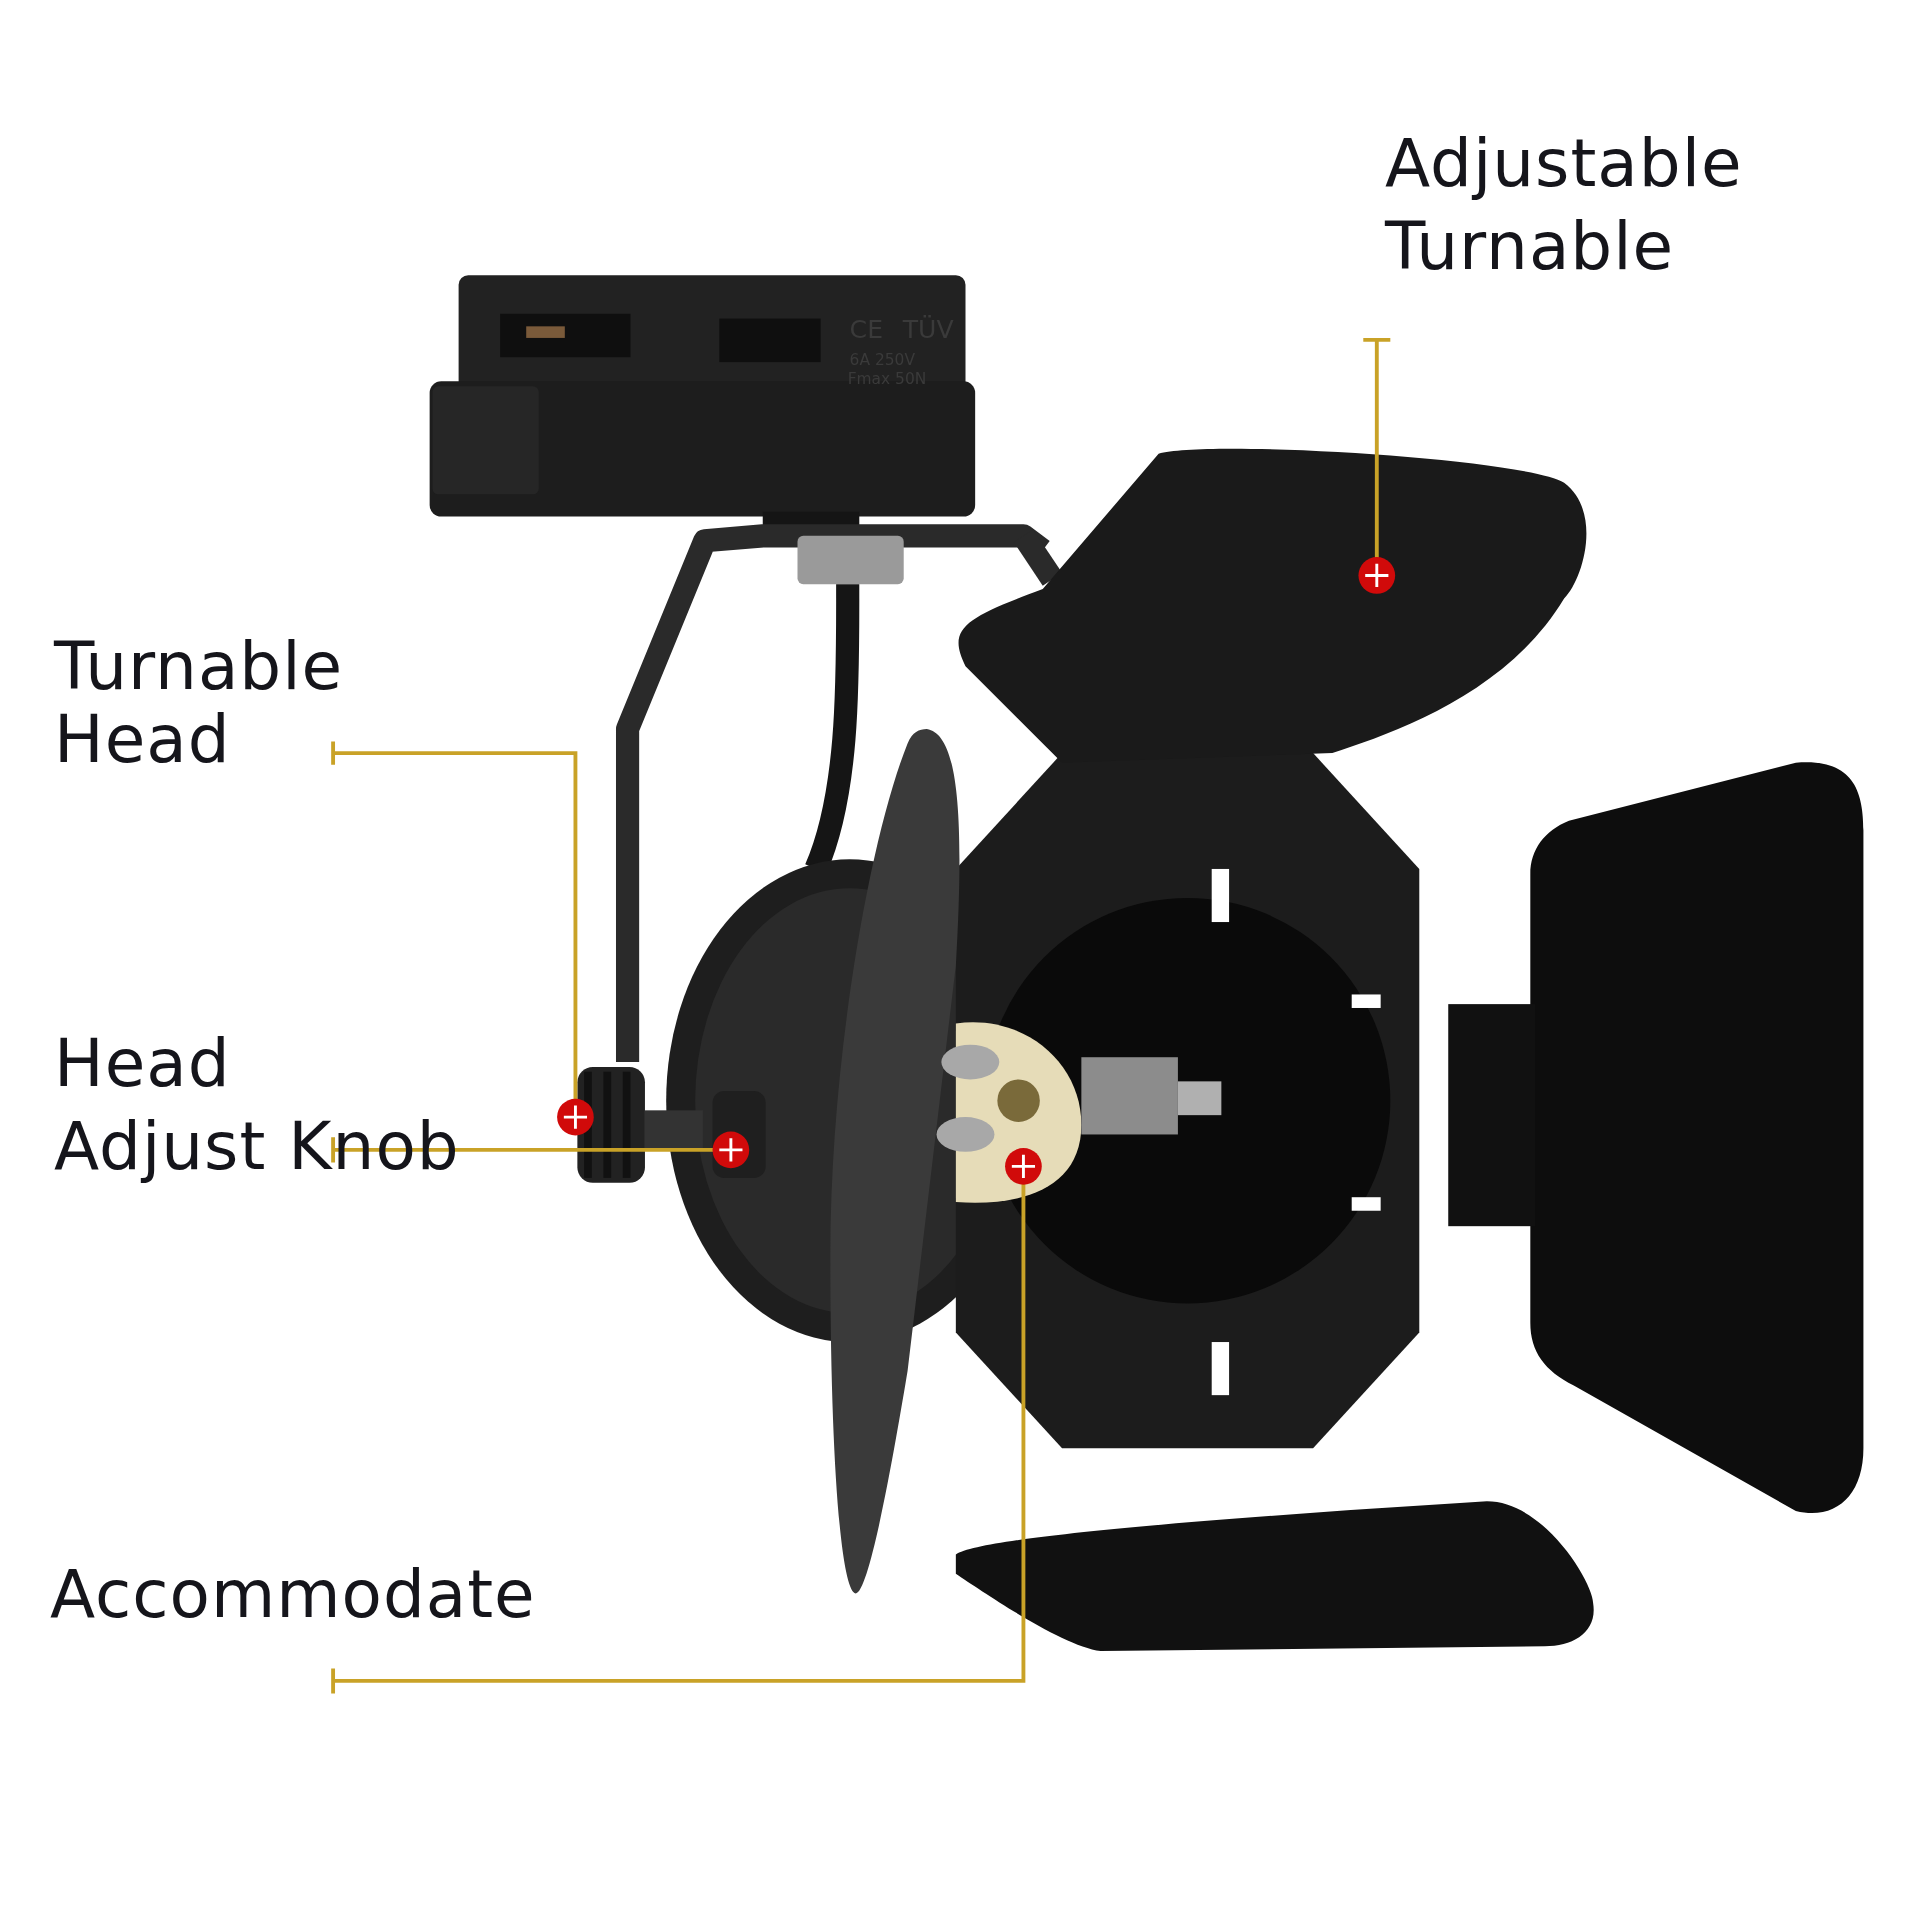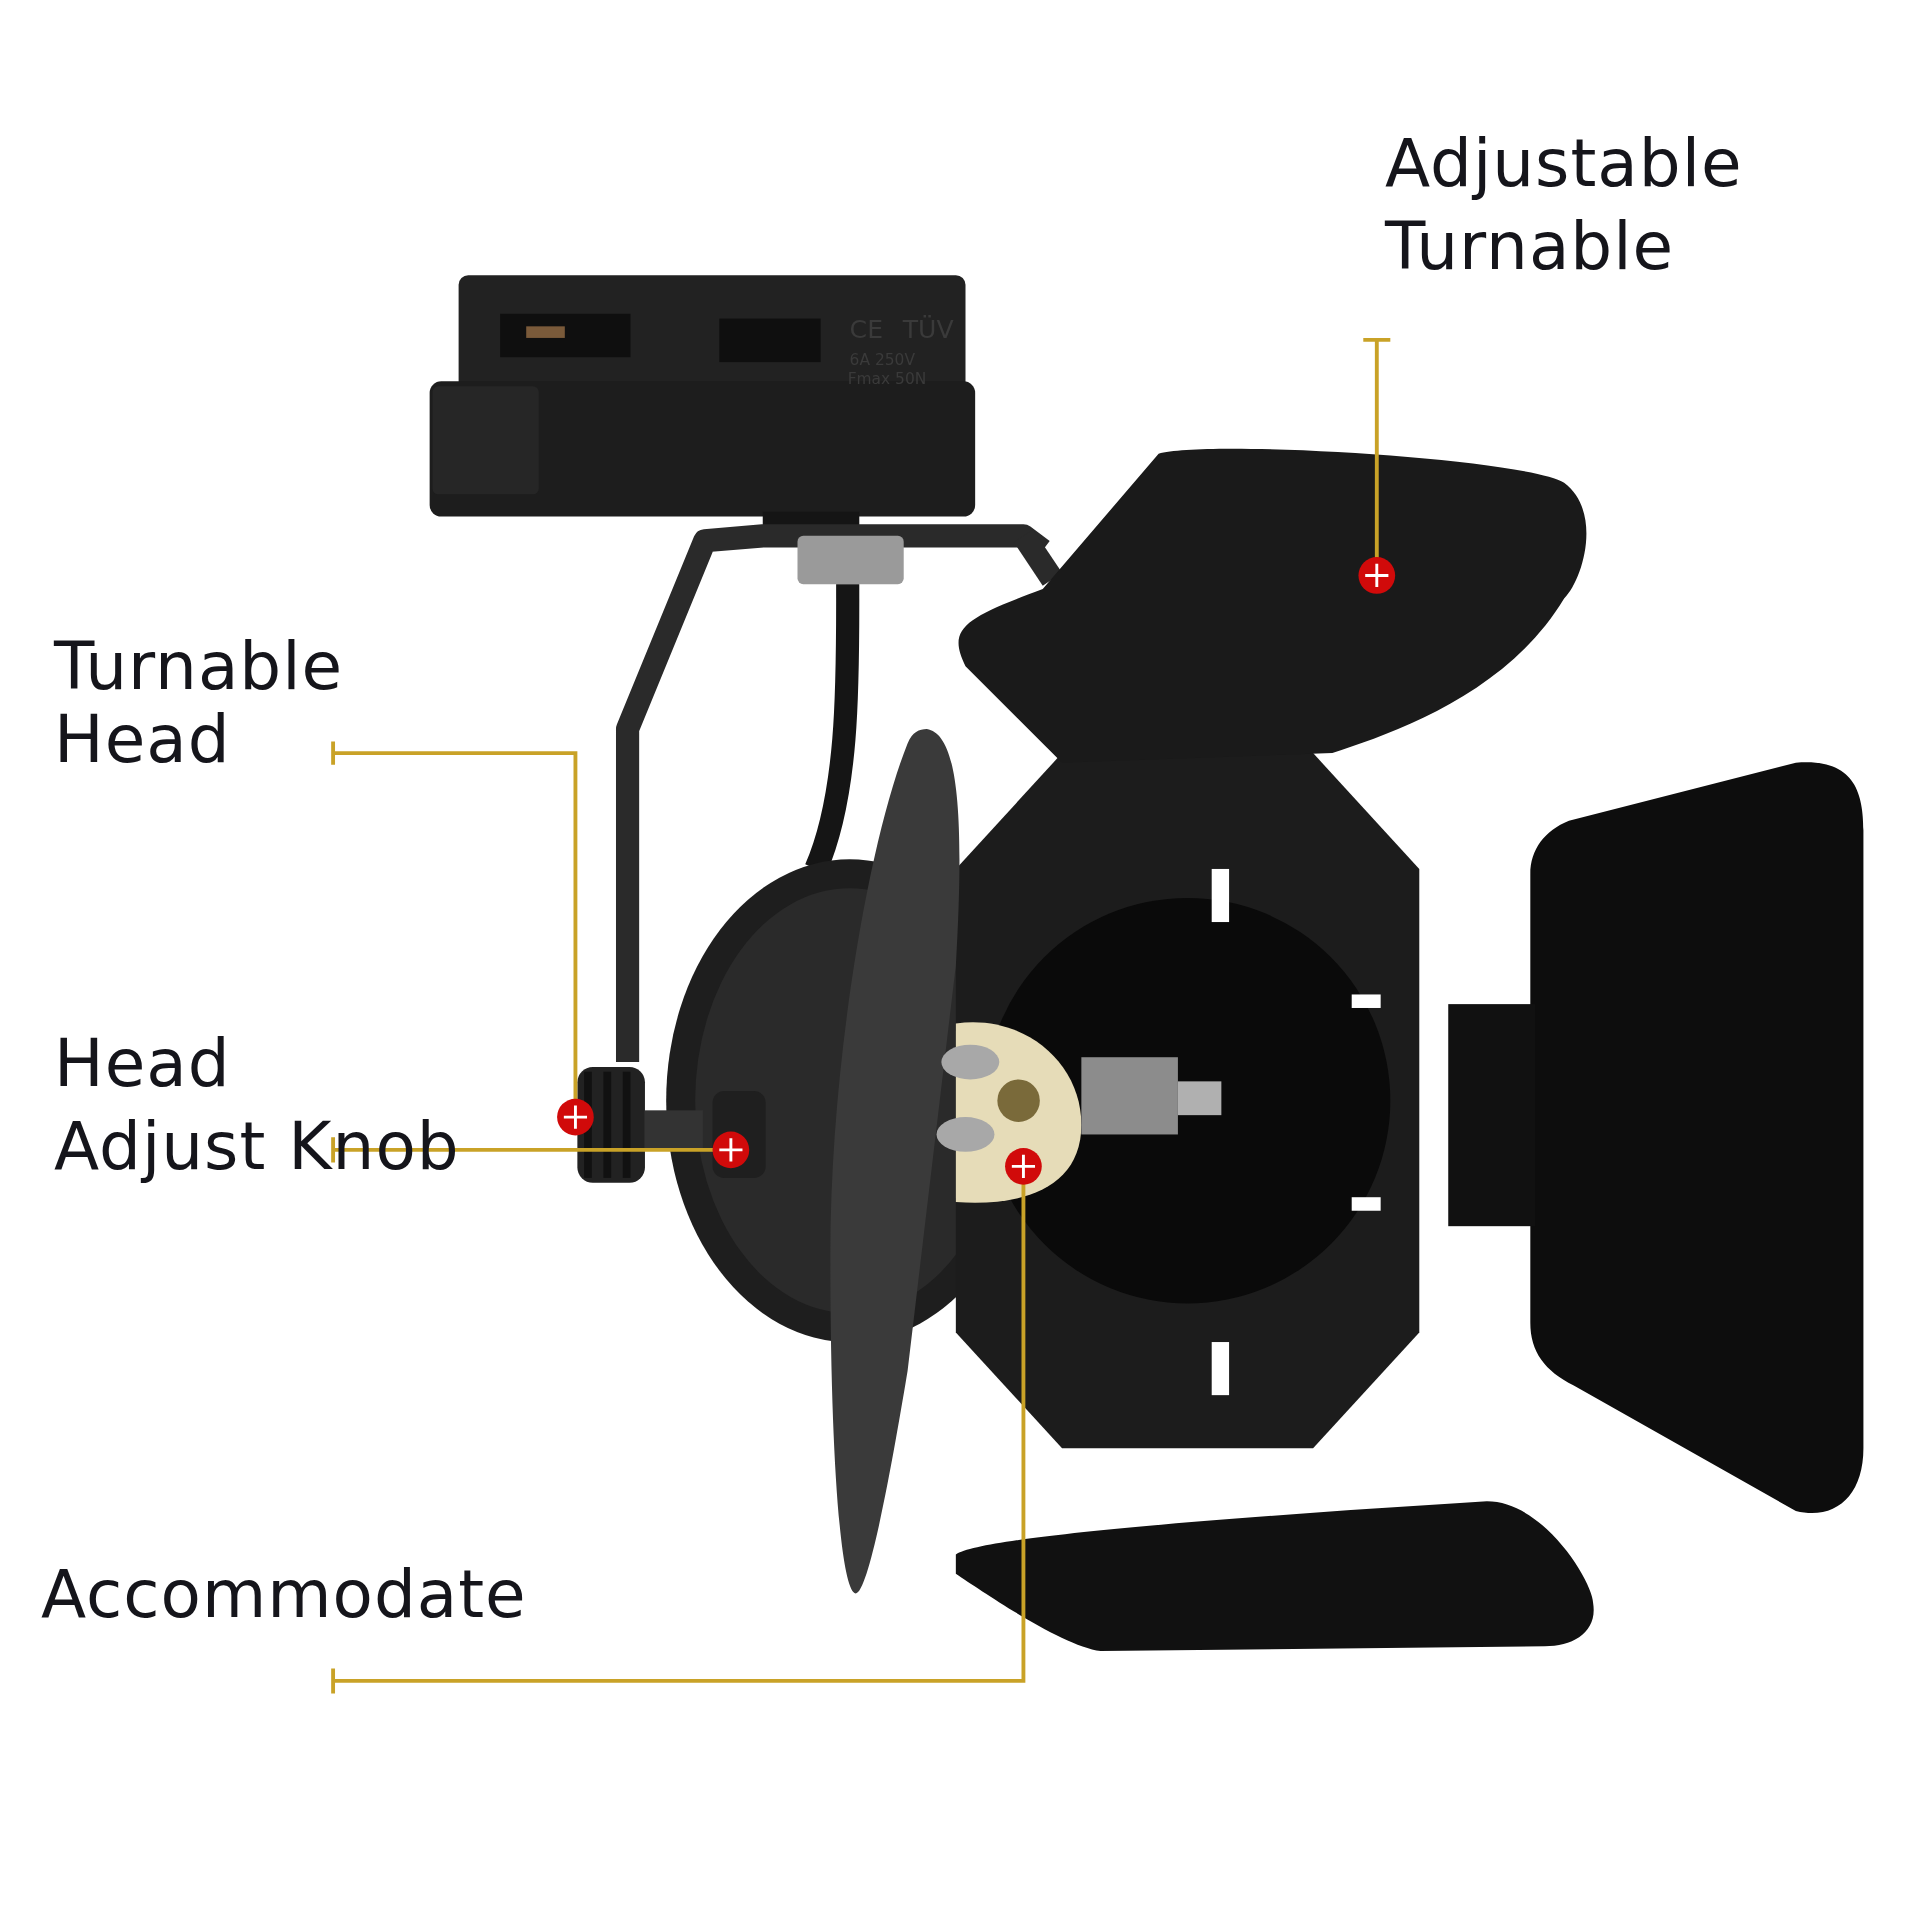--- a/index.html
+++ b/index.html
@@ -117,18 +117,18 @@
   <div class="label" style="left:54px; top:630px; line-height:73px;">
     <span class="line">Turnable</span>
     <span class="line">Head</span>
   </div>
 
   <div class="label" style="left:54px; top:1022px;">
     <span class="line">Head</span>
     <span class="line">Adjust Knob</span>
   </div>
 
-  <div class="label" style="left:41px; top:1552px; line-height:85px;">
+  <div class="label" style="left:50px; top:1552px; line-height:85px;">
     <span class="line">Accommodate</span>
   </div>
 
 </div>
 
 
 </body></html>

